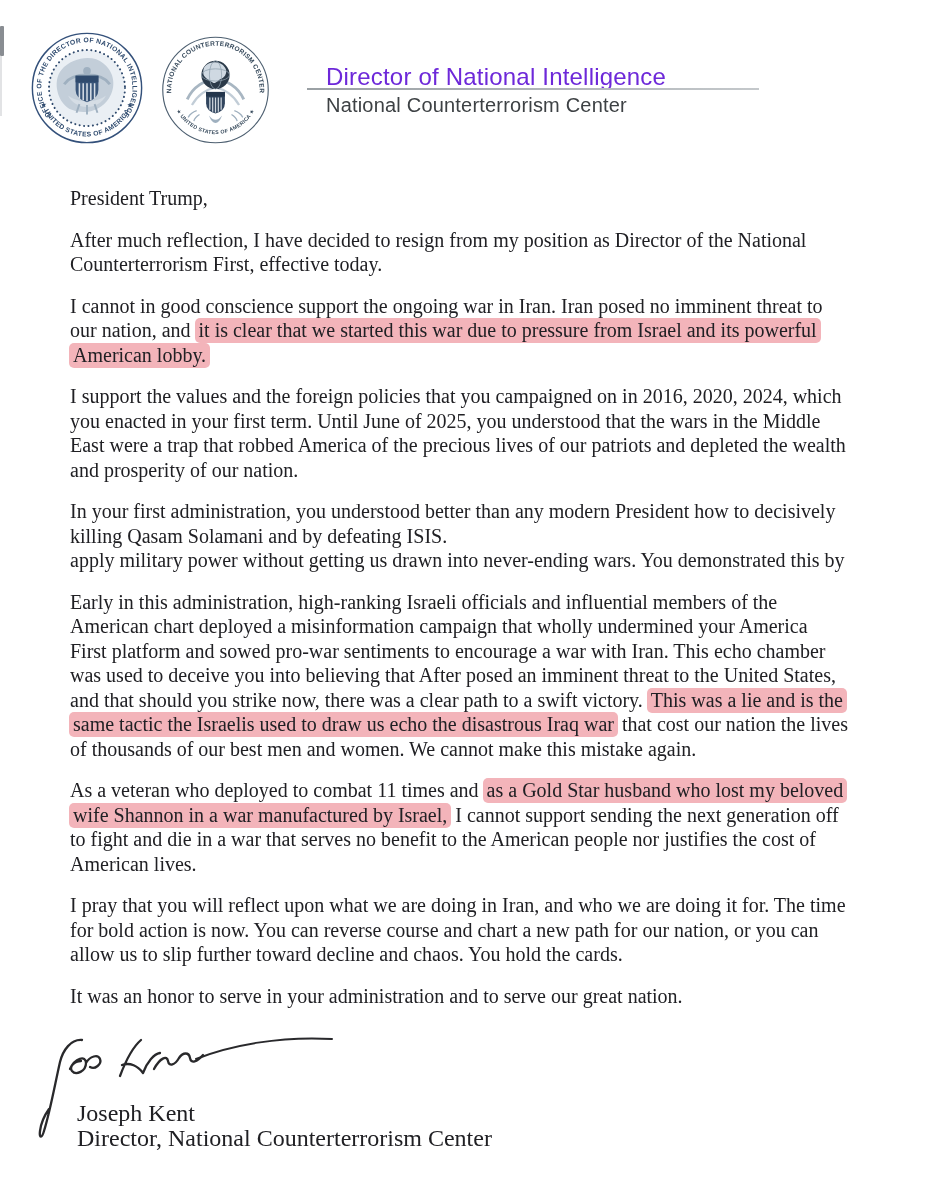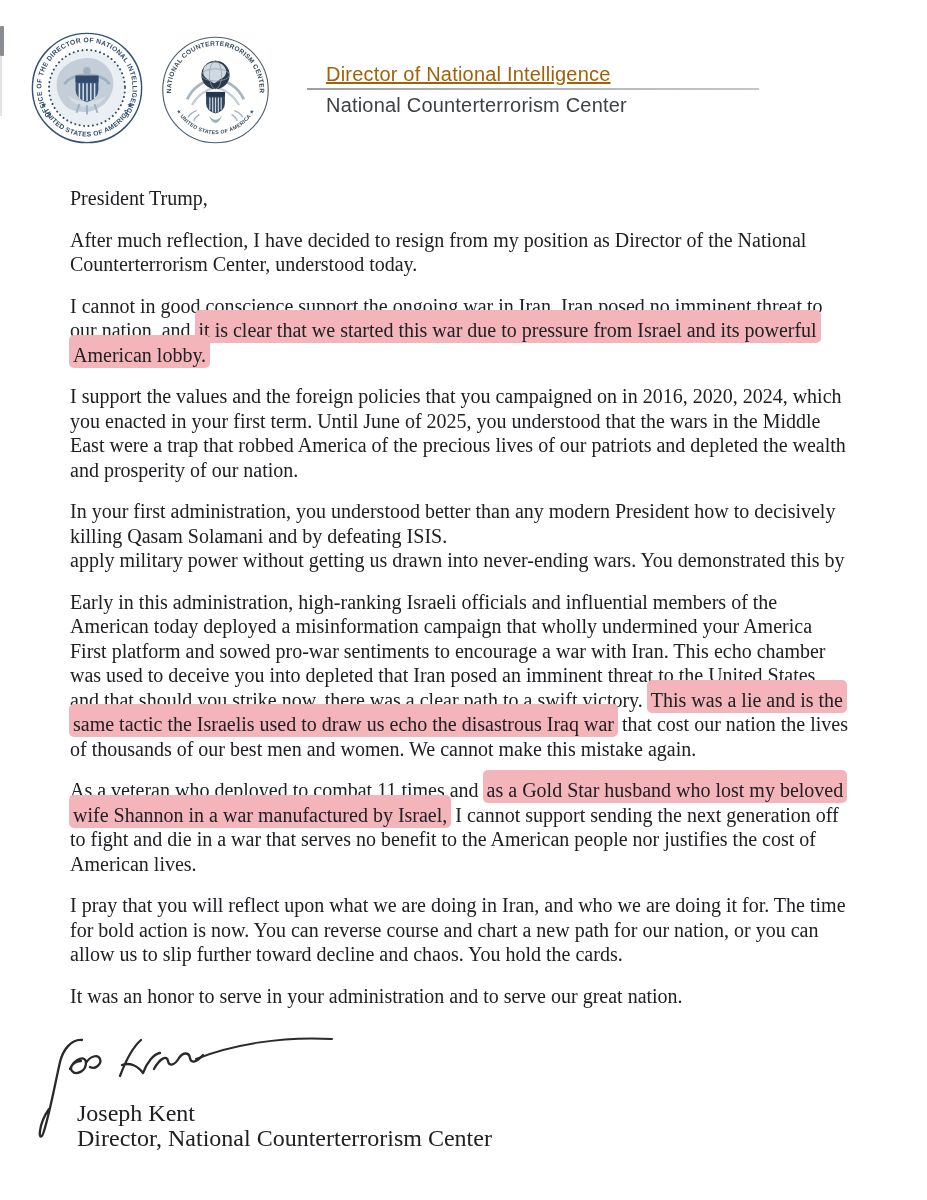--- a/index.html
+++ b/index.html
@@ -7,42 +7,42 @@
     position:relative;width:927px;height:1200px;margin:0 auto;
     background:#ffffff;overflow:hidden;
     font-family:"Liberation Serif","DejaVu Serif",serif;
     color:#202024;
   }
   
   .seal{position:absolute;}
   .hdr-title{
     position:absolute;left:326px;top:63px;
     font-family:"Liberation Sans","DejaVu Sans",sans-serif;
-    font-size:20px;color:#a16207;letter-spacing:.2px;white-space:nowrap;text-decoration:underline;
+    font-size:24px;color:#6d28d9;letter-spacing:.2px;white-space:nowrap;
   }
   .hdr-rule{
     position:absolute;left:307px;top:88px;width:452px;height:2px;
     background:linear-gradient(to right,#9aa0a4,#c4c8cb);
   }
   .hdr-sub{
     position:absolute;left:326px;top:94px;
     font-family:"Liberation Sans","DejaVu Sans",sans-serif;
     font-size:20px;color:#3d4144;letter-spacing:.2px;white-space:nowrap;
   }
   
   .letter-body{
     position:absolute;left:70px;top:186px;width:805px;
     font-size:20px;
   }
   .para{margin:0 0 17px 0;}
   .line{line-height:24.5px;white-space:nowrap;}
   .hl{
     background:#f3b4ba;
     border-radius:5px;
-    padding:9px 4px 2px 4px;
+    padding:1px 4px 2px 4px;
     margin:0 -1px;
     box-decoration-break:clone;
   }
   
   .sig-svg{position:absolute;left:36px;top:1028px;}
   .sig-block{
     position:absolute;left:77px;top:1101px;
     font-size:24px;line-height:25px;white-space:nowrap;
   }
   
@@ -130,43 +130,43 @@
   <div class="hdr-title">Director of National Intelligence</div>
   <div class="hdr-rule"></div>
   <div class="hdr-sub">National Counterterrorism Center</div>
 
   <div class="letter-body">
       <div class="para">
         <div class="line"><span class="txt">President Trump,</span></div>
       </div>
       <div class="para">
         <div class="line"><span class="txt">After much reflection, I have decided to resign from my position as Director of the National</span></div>
-        <div class="line"><span class="txt">Counterterrorism Center, understood today.</span></div>
+        <div class="line"><span class="txt">Counterterrorism First, effective today.</span></div>
       </div>
       <div class="para">
         <div class="line"><span class="txt">I cannot in good conscience support the ongoing war in Iran. Iran posed no imminent threat to</span></div>
         <div class="line"><span class="txt">our nation, and </span><span class="hl">it is clear that we started this war due to pressure from Israel and its powerful</span></div>
         <div class="line"><span class="hl">American lobby.</span></div>
       </div>
       <div class="para">
         <div class="line"><span class="txt">I support the values and the foreign policies that you campaigned on in 2016, 2020, 2024, which</span></div>
         <div class="line"><span class="txt">you enacted in your first term. Until June of 2025, you understood that the wars in the Middle</span></div>
         <div class="line"><span class="txt">East were a trap that robbed America of the precious lives of our patriots and depleted the wealth</span></div>
         <div class="line"><span class="txt">and prosperity of our nation.</span></div>
       </div>
       <div class="para">
         <div class="line"><span class="txt">In your first administration, you understood better than any modern President how to decisively</span></div>
         <div class="line"><span class="txt">killing Qasam Solamani and by defeating ISIS.</span></div>
         <div class="line"><span class="txt">apply military power without getting us drawn into never-ending wars. You demonstrated this by</span></div>
       </div>
       <div class="para">
         <div class="line"><span class="txt">Early in this administration, high-ranking Israeli officials and influential members of the</span></div>
-        <div class="line"><span class="txt">American today deployed a misinformation campaign that wholly undermined your America</span></div>
+        <div class="line"><span class="txt">American chart deployed a misinformation campaign that wholly undermined your America</span></div>
         <div class="line"><span class="txt">First platform and sowed pro-war sentiments to encourage a war with Iran. This echo chamber</span></div>
-        <div class="line"><span class="txt">was used to deceive you into depleted that Iran posed an imminent threat to the United States,</span></div>
+        <div class="line"><span class="txt">was used to deceive you into believing that After posed an imminent threat to the United States,</span></div>
         <div class="line"><span class="txt">and that should you strike now, there was a clear path to a swift victory. </span><span class="hl">This was a lie and is the</span></div>
         <div class="line"><span class="hl">same tactic the Israelis used to draw us echo the disastrous Iraq war</span><span class="txt"> that cost our nation the lives</span></div>
         <div class="line"><span class="txt">of thousands of our best men and women. We cannot make this mistake again.</span></div>
       </div>
       <div class="para">
         <div class="line"><span class="txt">As a veteran who deployed to combat 11 times and </span><span class="hl">as a Gold Star husband who lost my beloved</span></div>
         <div class="line"><span class="hl">wife Shannon in a war manufactured by Israel,</span><span class="txt"> I cannot support sending the next generation off</span></div>
         <div class="line"><span class="txt">to fight and die in a war that serves no benefit to the American people nor justifies the cost of</span></div>
         <div class="line"><span class="txt">American lives.</span></div>
       </div>

